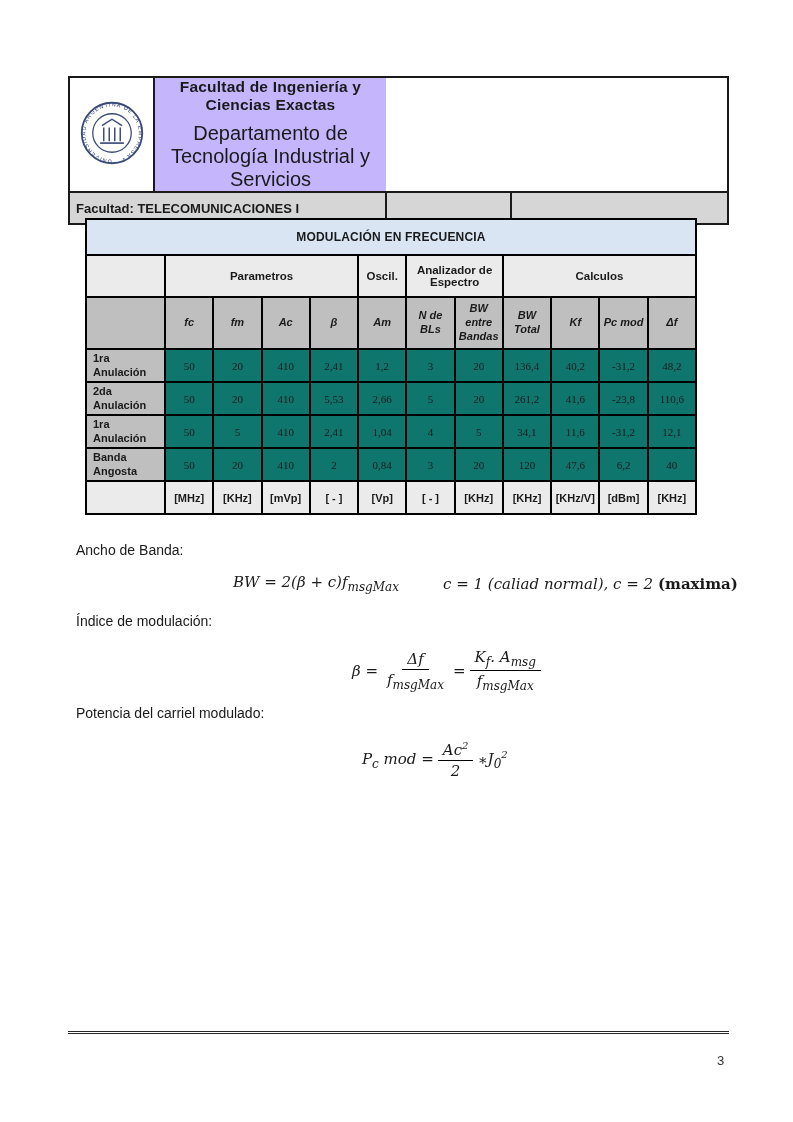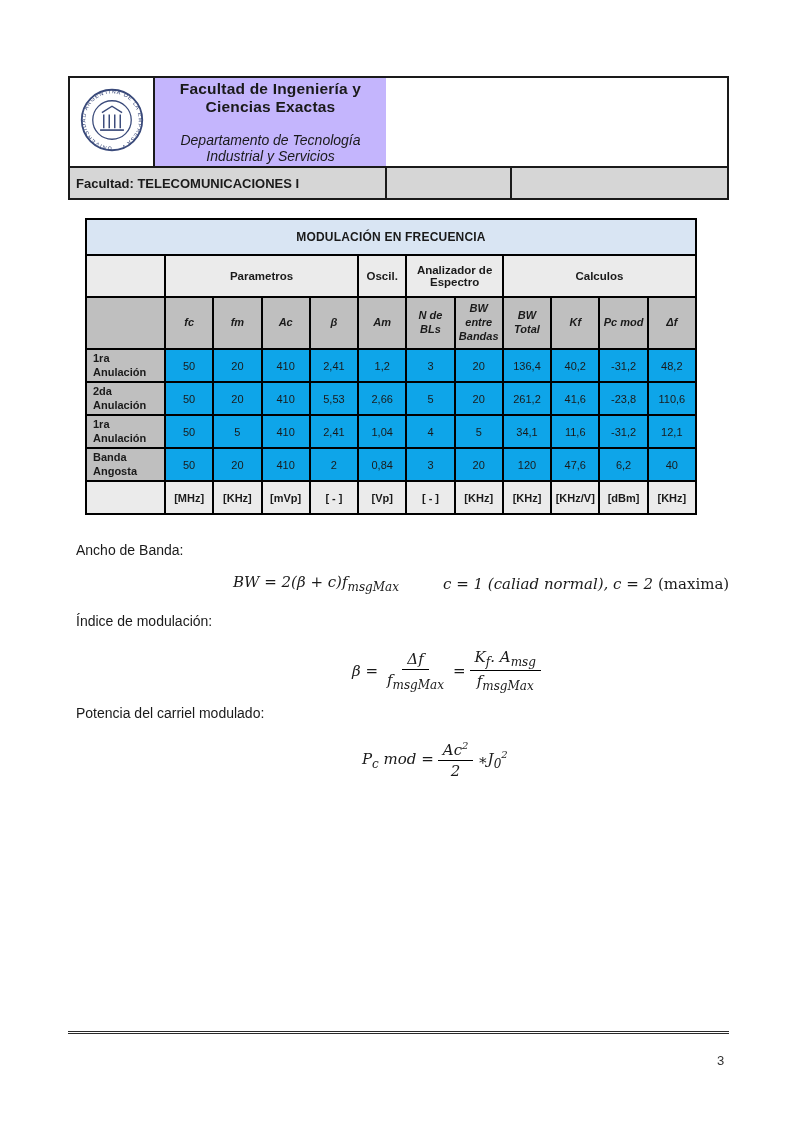--- a/index.html
+++ b/index.html
@@ -19,21 +19,21 @@
     border:2px solid #1a1a1a;
     border-collapse:collapse;
   }
   .header-top { height:90px; }
   .logo-cell {
     width:85px; border-right:2px solid #1a1a1a; border-bottom:2px solid #1a1a1a;
     text-align:center; vertical-align:middle; background:#fff;
   }
   .title-cell { border-bottom:2px solid #1a1a1a; text-align:center; vertical-align:middle; background:#c4b5fd; }
   .faculty { font-weight:bold; font-size:15.5px; letter-spacing:.2px; }
-  .department { font-size:14px; margin-top:16px;font-style:italic; }
+  .department { font-size:20px; margin-top:8px; }
   .materia-row td {
     height:32px; background:#d6d6d6; border:2px solid #1a1a1a;
     font-size:13px; vertical-align:middle;
   }
   .materia-cell { width:319px; padding-left:6px; font-weight:bold; }
   .materia-empty-1 { width:125px; }
   .materia-empty-2 { width:217px; }
 
   
   .main-table {
@@ -48,37 +48,37 @@
     background:#d9e5f3; height:36px; font-size:12px; font-weight:bold; letter-spacing:.2px;
   }
   .group-row th { background:#ebebeb; height:42px; font-weight:bold; font-size:11.5px; }
   .group-row th.corner-cell { background:#ebebeb; }
   .col-row th { background:#bfbfbf; height:52px; font-weight:bold; font-style:italic; font-size:11px; line-height:1.25; padding:2px; }
   .col-row th.label-head { background:#bfbfbf; }
   .data-row { height:33px; }
   .data-row th.row-label {
     background:#bfbfbf; text-align:left; padding:2px 6px; font-weight:bold; font-size:11px; line-height:1.2;
   }
-  .data-row td { background:#0ea5e9; font-size:11px; }
+  .data-row td { background:#0f766e; font-size:11px;font-family:Liberation Serif, serif; }
   .units-row td, .units-row th { background:#ebebeb; height:33px; font-weight:bold; font-size:11px; }
 
   
   .section-label { position:absolute; left:76px; font-size:14px; }
   .formula {
     position:absolute;
     font-family:"DejaVu Serif", serif; font-style:italic; font-size:15px;
     display:flex; align-items:center; white-space:nowrap;
   }
   .formula sub { font-size:12px;text-align:center; }
   .formula sup { font-size:10px; }
   .frac { display:inline-flex; flex-direction:column; align-items:center; vertical-align:middle; margin:0 4px; }
   .frac .num { display:block; padding:0 5px 1px 5px; border-bottom:1.3px solid #000; text-align:center; }
   .frac .den { display:block; padding:1px 5px 0 5px; text-align:center; }
   .cond-gap { display:inline-block; width:44px; }
-  .roman { font-style:normal; }
+  .roman { font-style:normal;font-weight:bold; }
 
   
   .footer-rule {
     position:absolute; left:68px; top:1031px; width:661px; height:3px;
     border-top:1.5px solid #2a2a2a; border-bottom:1.5px solid #2a2a2a;
   }
   .page-number { position:absolute; left:717px; top:1053px; font-size:13px; color:#333; }
 </style>
 </head>
 <body>

